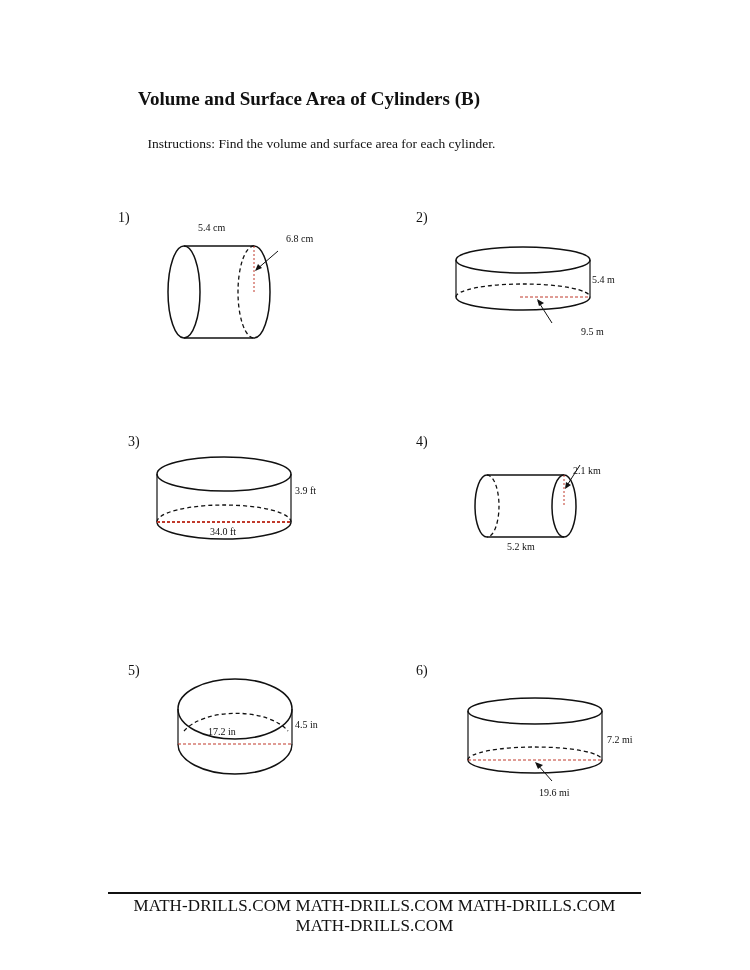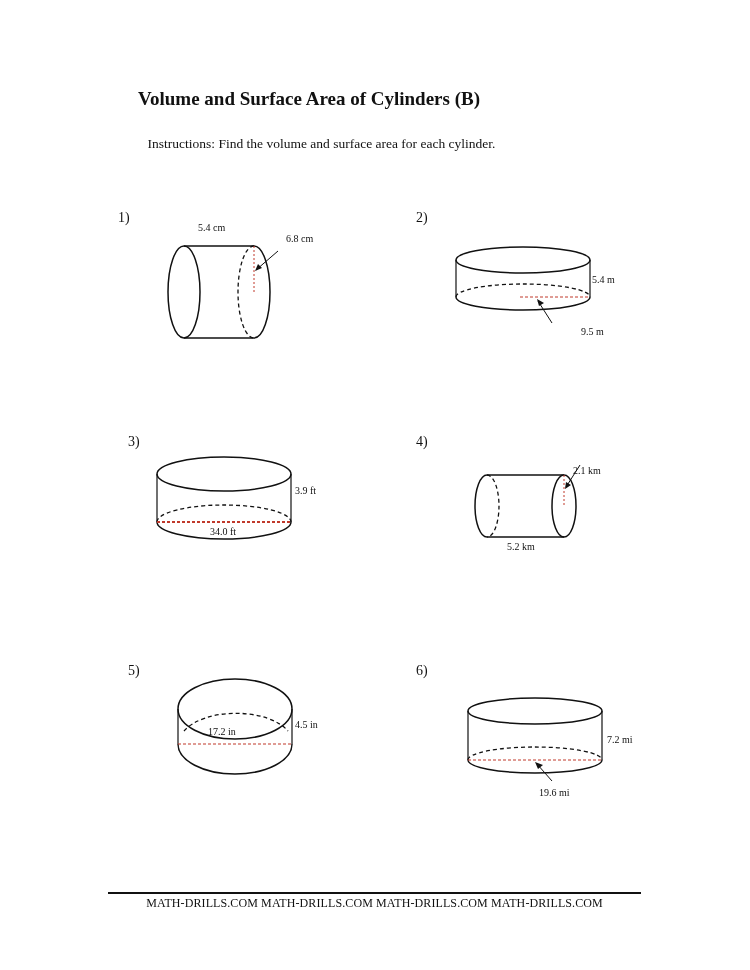--- a/index.html
+++ b/index.html
@@ -7,21 +7,21 @@
            font-family: "Liberation Serif", "DejaVu Serif", serif; color: #111; }
     .title { position: absolute; top: 88px; left: 0; width: 618px; text-align: center;
              font-size: 19px; font-weight: bold; }
     .instructions { position: absolute; top: 136px; left: 0; width: 643px; text-align: center;
                     font-size: 13.5px; }
     .prob-num { position: absolute; font-size: 14px; }
     .label { position: absolute; font-size: 10px; white-space: nowrap; }
     svg.fig { position: absolute; overflow: visible; }
     .footer-rule { position: absolute; left: 108px; top: 892px; width: 533px; height: 2px; background: #111; }
     .footer { position: absolute; left: 108px; top: 896px; width: 533px; text-align: center;
-              font-size: 12px; letter-spacing: 0.1px; }
+              font-size: 17px; letter-spacing: 0.1px; }
   </style>
 </head>
 <body>
 
 <div class="title">Volume and Surface Area of Cylinders (B)</div>
 <div class="instructions">Instructions: Find the volume and surface area for each cylinder.</div>
 
 <div>
   <div class="prob-num" style="left:118px;top:210px;">1)</div>
   <svg class="fig" style="left:160px;top:235px;" width="120" height="110">

